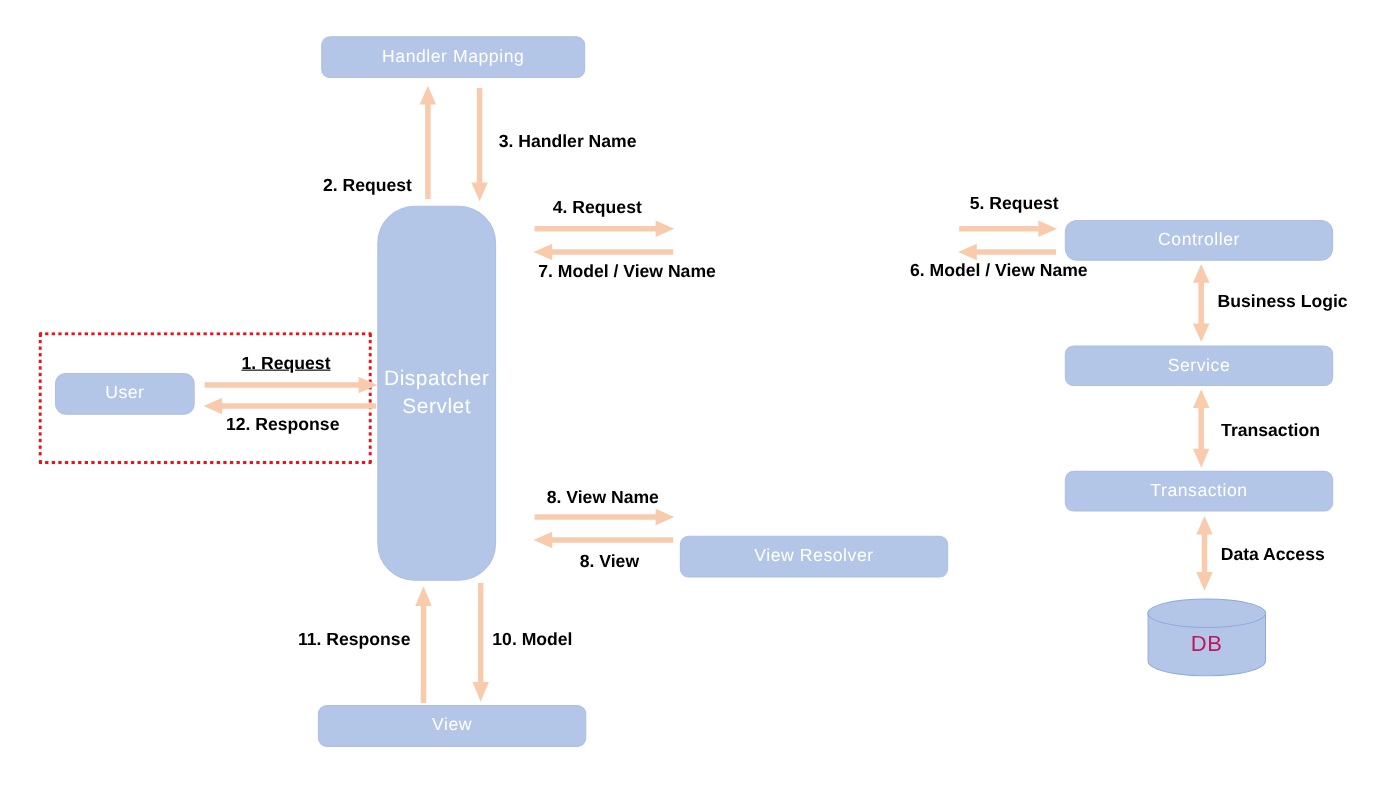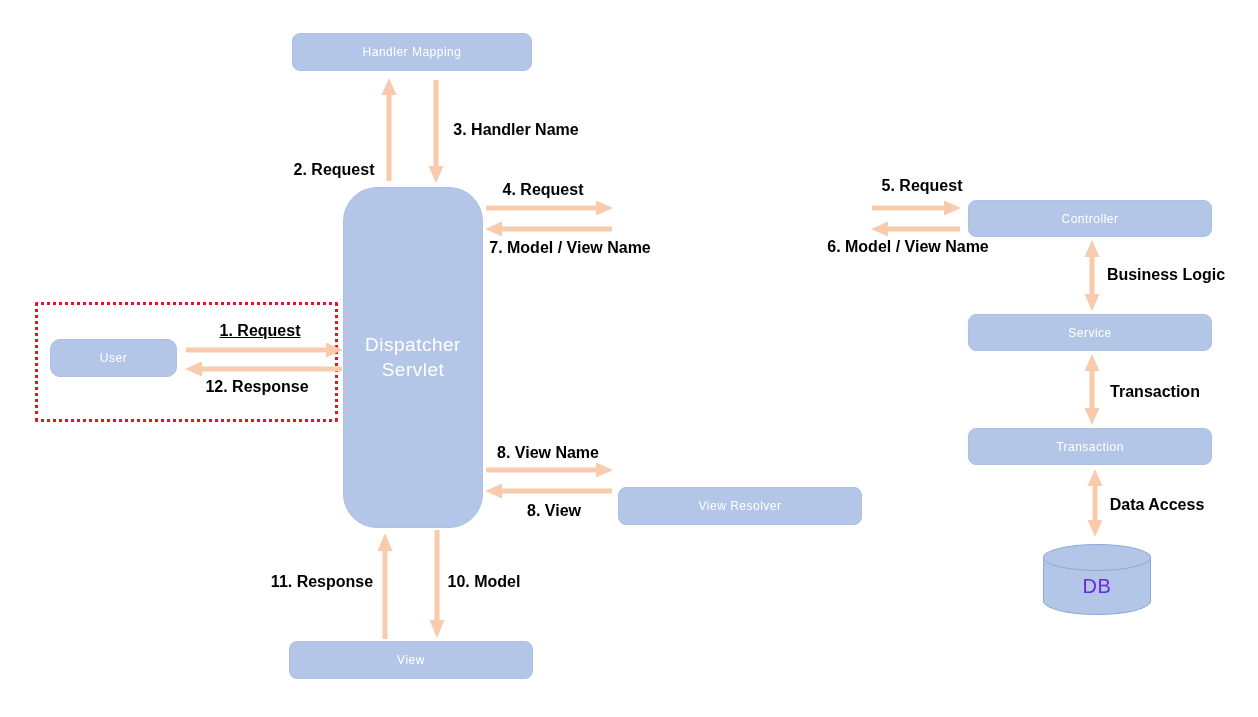--- a/index.html
+++ b/index.html
@@ -3,21 +3,21 @@
 <meta charset="utf-8">
 <style>
   html,body{margin:0;padding:0;background:#ffffff;}
   .canvas{
     position:relative;width:1258px;height:717px;overflow:hidden;background:#ffffff;
     font-family:"Liberation Sans","DejaVu Sans",sans-serif;
   }
   .box{
     position:absolute;background:#b4c6e7;border:1px solid #aec0e4;box-sizing:border-box;
     border-radius:8px;display:flex;align-items:center;justify-content:center;
-    color:#ffffff;font-size:12px;letter-spacing:0.5px;
+    color:#ffffff;font-size:16px;letter-spacing:0.5px;
   }
   .box.big{
     border-radius:34px;font-size:19px;text-align:center;line-height:1.3;padding:0 12px;
   }
   .edge-label{
     position:absolute;transform:translate(-50%,-50%);white-space:nowrap;
     color:#000000;font-weight:bold;font-size:16px;
   }
   .dotted-rect{
     position:absolute;left:35px;top:302px;width:303px;height:120px;
@@ -28,43 +28,43 @@
     position:absolute;left:0;top:13px;width:108px;height:58px;background:#b4c6e7;
     border:1.5px solid #8ea9db;border-top:none;box-sizing:border-box;
     border-radius:0 0 54px 54px / 0 0 14px 14px;
   }
   .cyl-top{
     position:absolute;left:0;top:0;width:108px;height:27px;background:#b4c6e7;
     border:1.5px solid #8ea9db;box-sizing:border-box;border-radius:50%;
   }
   .cyl-label{
     position:absolute;left:0;top:31px;width:100%;text-align:center;
-    color:#6d28d9;font-size:20px;letter-spacing:0.5px;
+    color:#be185d;font-size:20px;letter-spacing:0.5px;
   }
   svg.arrows{position:absolute;left:0;top:0;pointer-events:none;}
   svg.arrows line{stroke:#f8cbad;stroke-width:5;}
   svg.arrows polygon{fill:#f8cbad;}
 </style>
 </head>
 <body>
 
 <div class="canvas">
 
   <div class="dotted-rect"></div>
 
   <div class="box" style="left:292px;top:33px;width:240px;height:38px;">
     <span>Handler Mapping</span>
   </div>
 
-  <div class="box big" style="left:343px;top:187px;width:140px;height:341px;">
+  <div class="box big" style="left:343px;top:187px;width:108px;height:341px;">
     <span>Dispatcher Servlet</span>
   </div>
 
 
-  <div class="box" style="left:968px;top:200px;width:244px;height:37px;">
+  <div class="box" style="left:968px;top:200px;width:244px;height:37px;border-radius:11px;">
     <span>Controller</span>
   </div>
 
   <div class="box" style="left:968px;top:314px;width:244px;height:37px;">
     <span>Service</span>
   </div>
 
   <div class="box" style="left:968px;top:428px;width:244px;height:37px;">
     <span>Transaction</span>
   </div>

